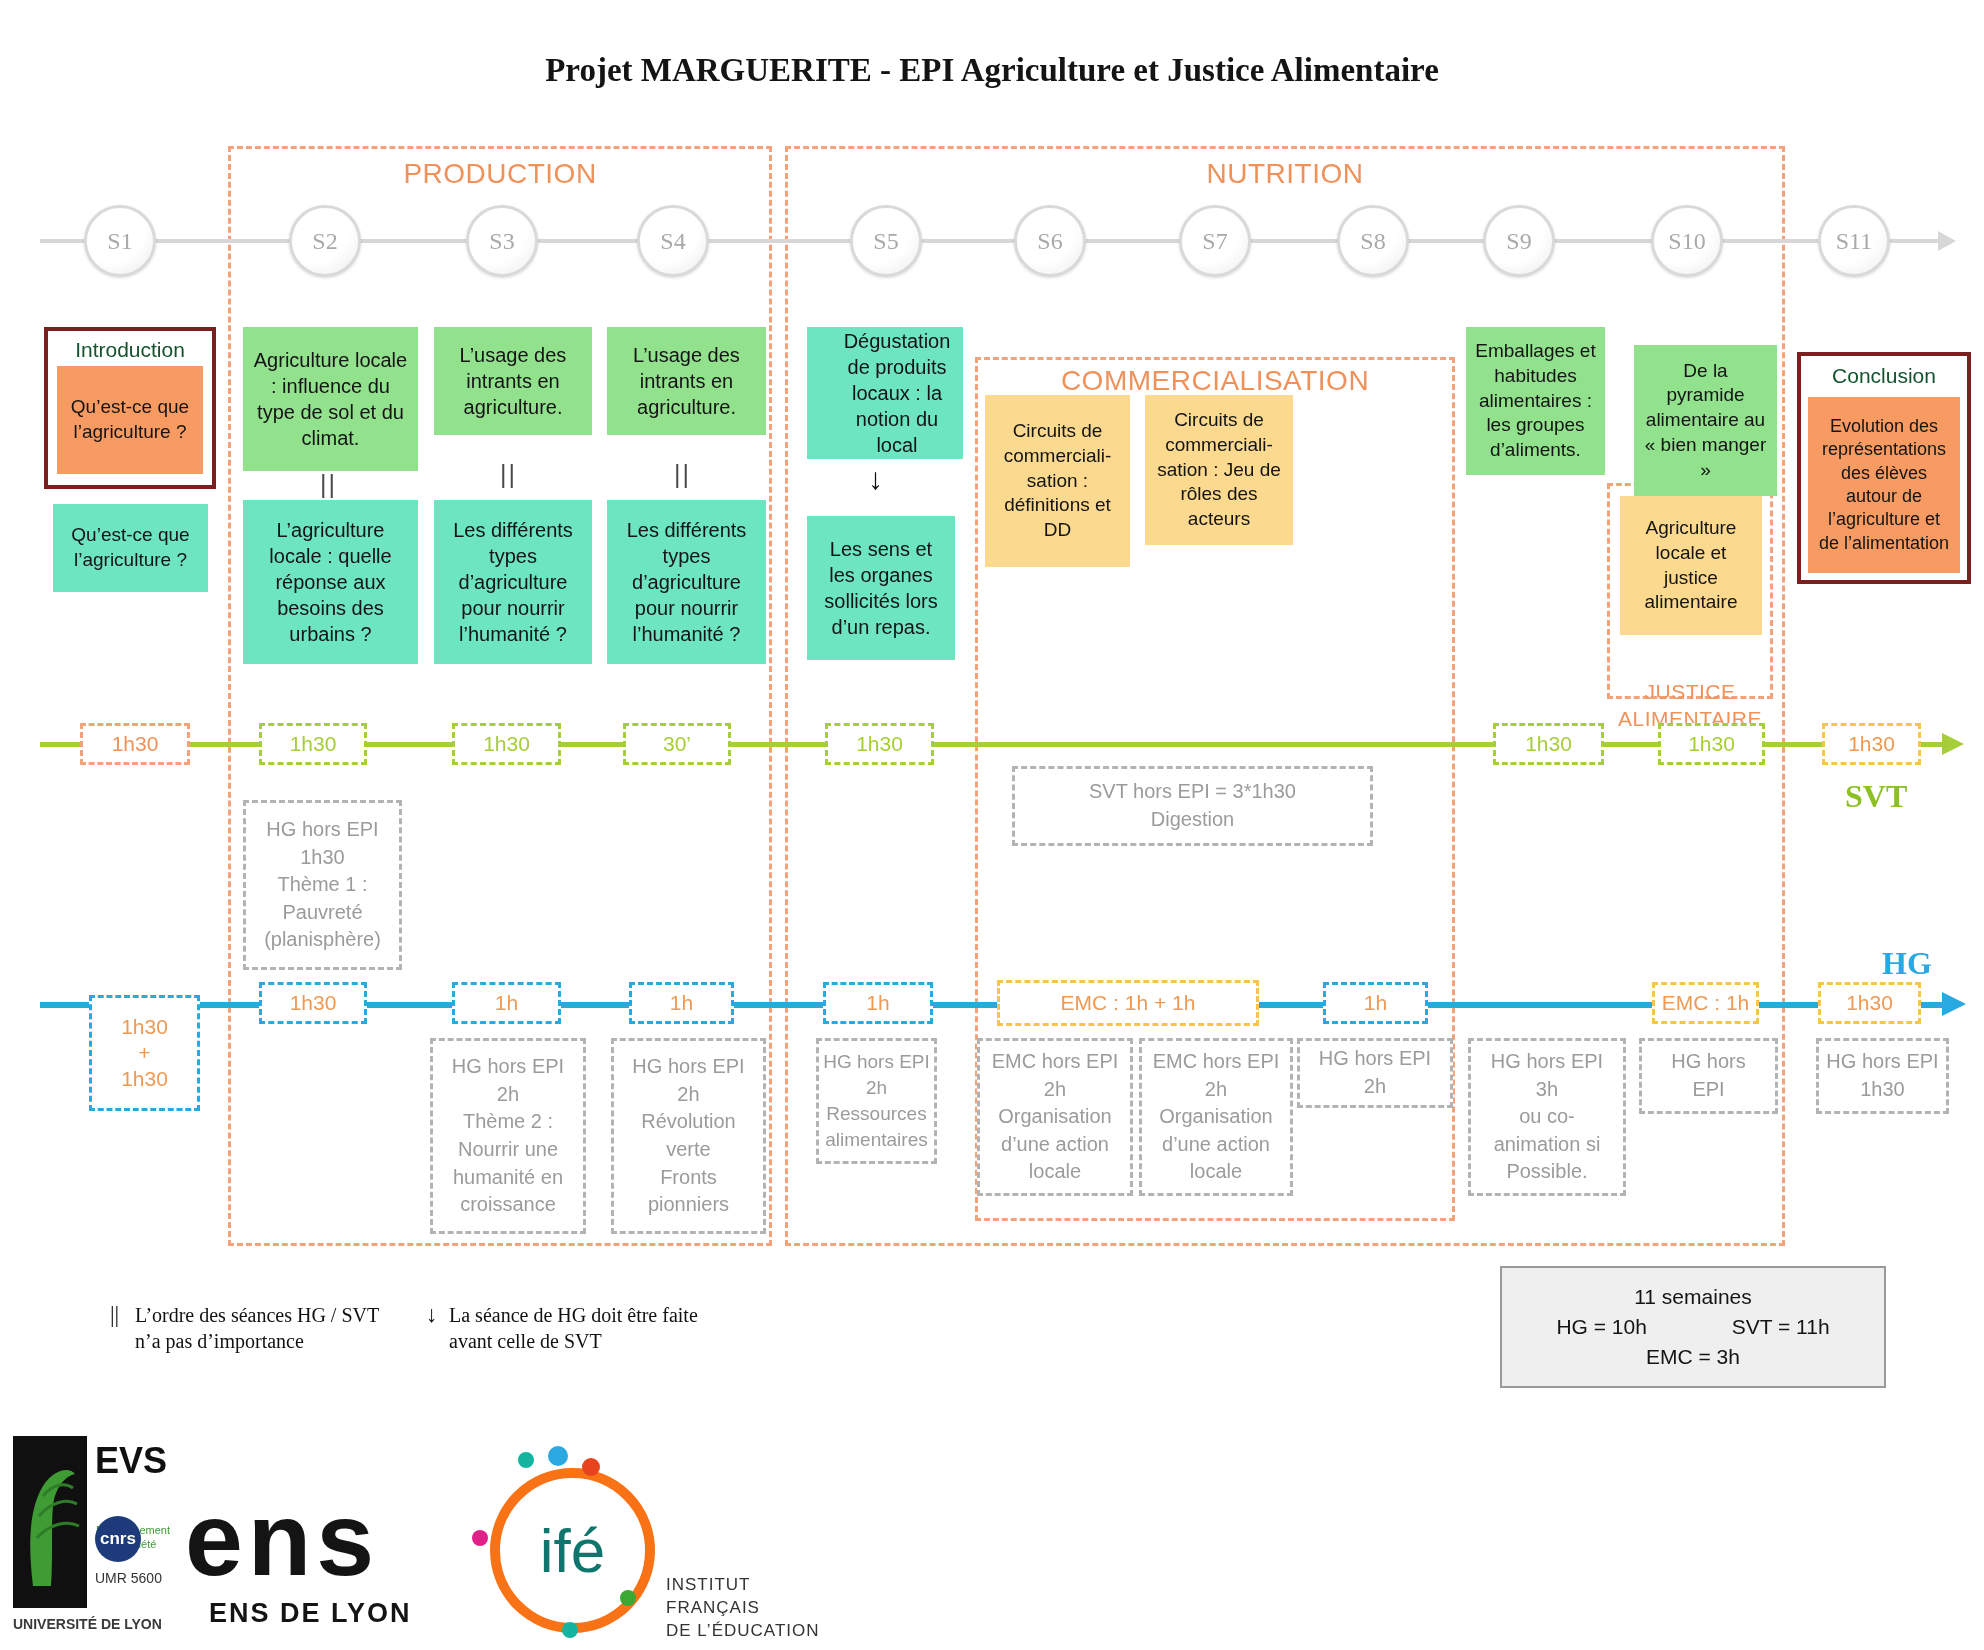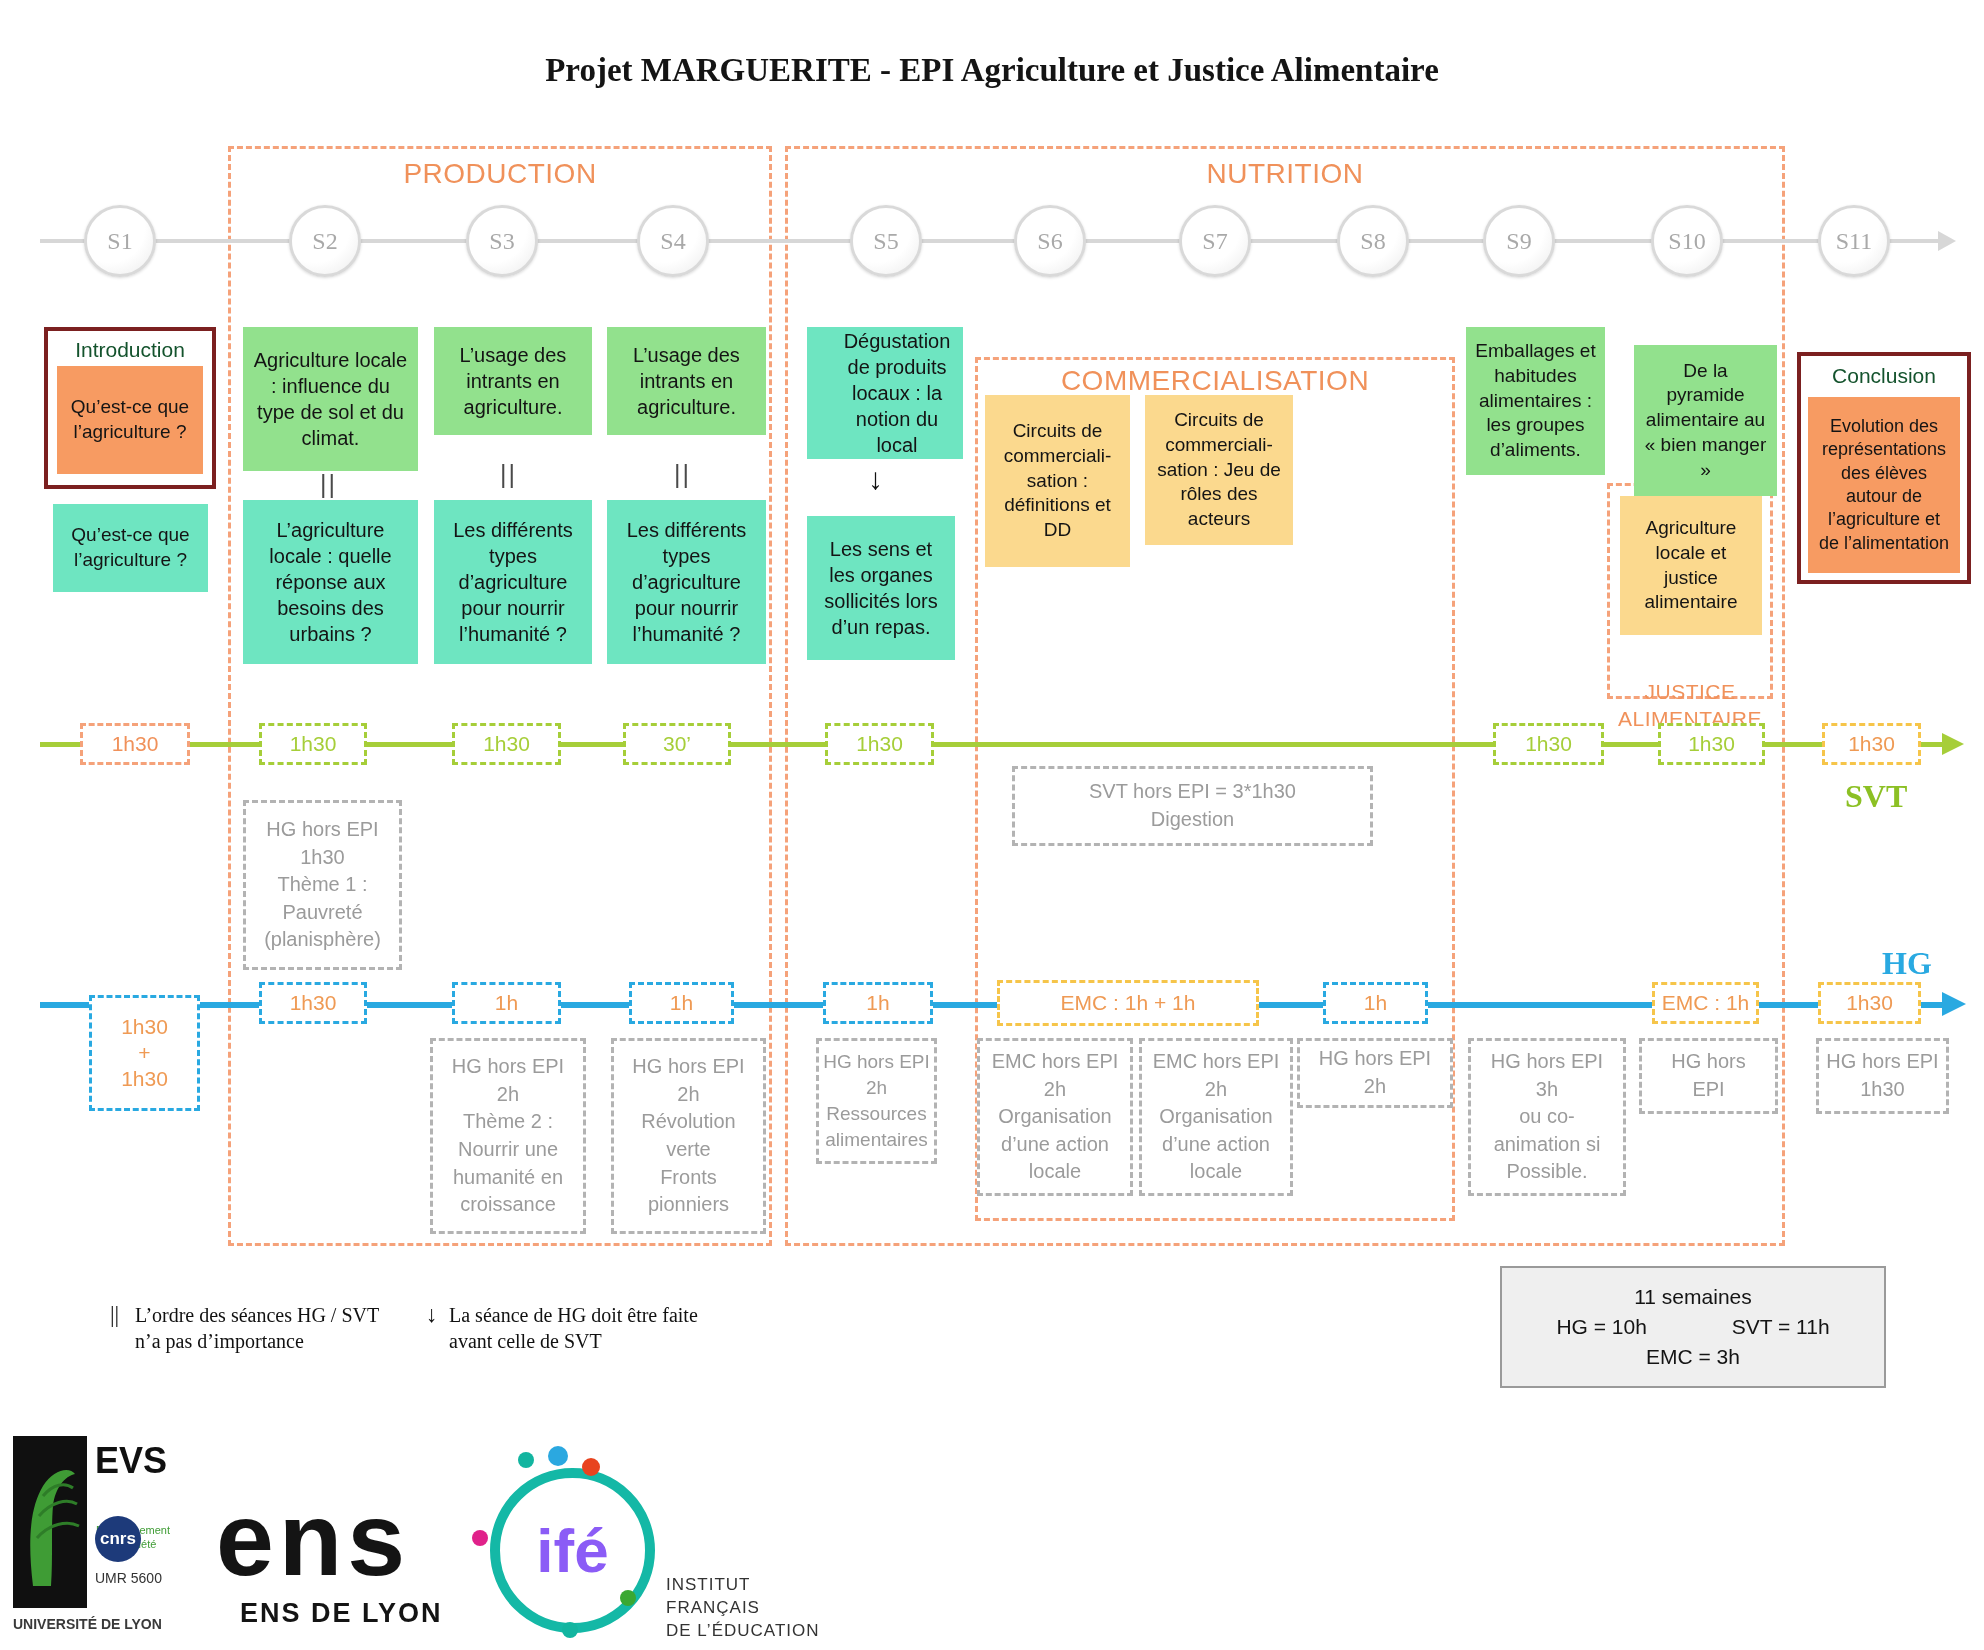--- a/index.html
+++ b/index.html
@@ -66,23 +66,23 @@
   .summary { position:absolute; background:#efefef; border:2px solid #9a9a9a; box-sizing:border-box;
              display:flex; flex-direction:column; justify-content:center; gap:6px;
              font-size:21px; color:#141414; text-align:center; }
   .summary .row2 { display:flex; justify-content:space-around; padding:0 12px; }
 
   
   .evs-black { position:absolute; background:#101010; }
   .ens-word { position:absolute; font-weight:bold; font-size:104px; letter-spacing:5px;
               color:#141414; line-height:.8; font-family:"Liberation Sans", sans-serif; }
   .ens-sub  { position:absolute; font-weight:bold; font-size:27px; letter-spacing:2px; color:#141414; }
-  .ife-circle { position:absolute; width:165px; height:165px; border:10px solid #14b8a6; border-radius:50%;
+  .ife-circle { position:absolute; width:165px; height:165px; border:10px solid #f97316; border-radius:50%;
                 box-sizing:border-box; display:flex; align-items:center; justify-content:center;
-                font-weight:bold; font-size:62px; color:#8b5cf6; }
+                font-weight:normal; font-size:62px; color:#0f766e; }
   .dot { position:absolute; border-radius:50%; }
 </style>
 </head>
 <body>
 
 <div class="page">
 
   <div class="title">Projet MARGUERITE  - EPI Agriculture et Justice Alimentaire</div>
 
   <div class="phasebox" style="left:228px; top:146px; width:544px; height:1100px;"></div>
@@ -246,21 +246,21 @@
       </svg>
     </div>
     <div class="abs" style="left:82px; top:4px; font-weight:bold; font-size:36px; color:#101010;">EVS</div>
     <div class="abs pre" style="left:83px; top:46px; font-size:11px; color:#3f9c35; line-height:1.25;">Environnement
 Ville Société</div>
     <div class="abs" style="left:82px; top:80px; width:46px; height:46px; background:#1d3a7a; border-radius:50%; color:#fff; font-weight:bold; font-size:17px; display:flex; align-items:center; justify-content:center;">cnrs</div>
     <div class="abs" style="left:82px; top:134px; font-size:14px; color:#333;">UMR 5600</div>
     <div class="abs" style="left:0; top:180px; width:180px; font-size:14px; font-weight:bold; color:#3a3a3a;">UNIVERSITÉ DE LYON</div>
   </div>
 
-  <div class="abs" style="left:185px; top:1498px; width:280px; height:140px;margin-left:31px;">
+  <div class="abs" style="left:185px; top:1498px; width:280px; height:140px;">
     <div class="ens-word" style="left:0; top:0;">ens</div>
     <div class="ens-sub" style="left:24px; top:100px;">ENS DE LYON</div>
   </div>
 
   <div class="abs" style="left:470px; top:1450px; width:400px; height:200px;">
     <div class="ife-circle" style="left:20px; top:18px;">ifé</div>
     <div class="dot" style="left:48px;  top:2px;   width:16px; height:16px; background:#12b5a0;"></div>
     <div class="dot" style="left:78px;  top:-4px;  width:20px; height:20px; background:#2ba8e0;"></div>
     <div class="dot" style="left:112px; top:8px;   width:18px; height:18px; background:#e8431f;"></div>
     <div class="dot" style="left:2px;   top:80px;  width:16px; height:16px; background:#e0218a;"></div>

